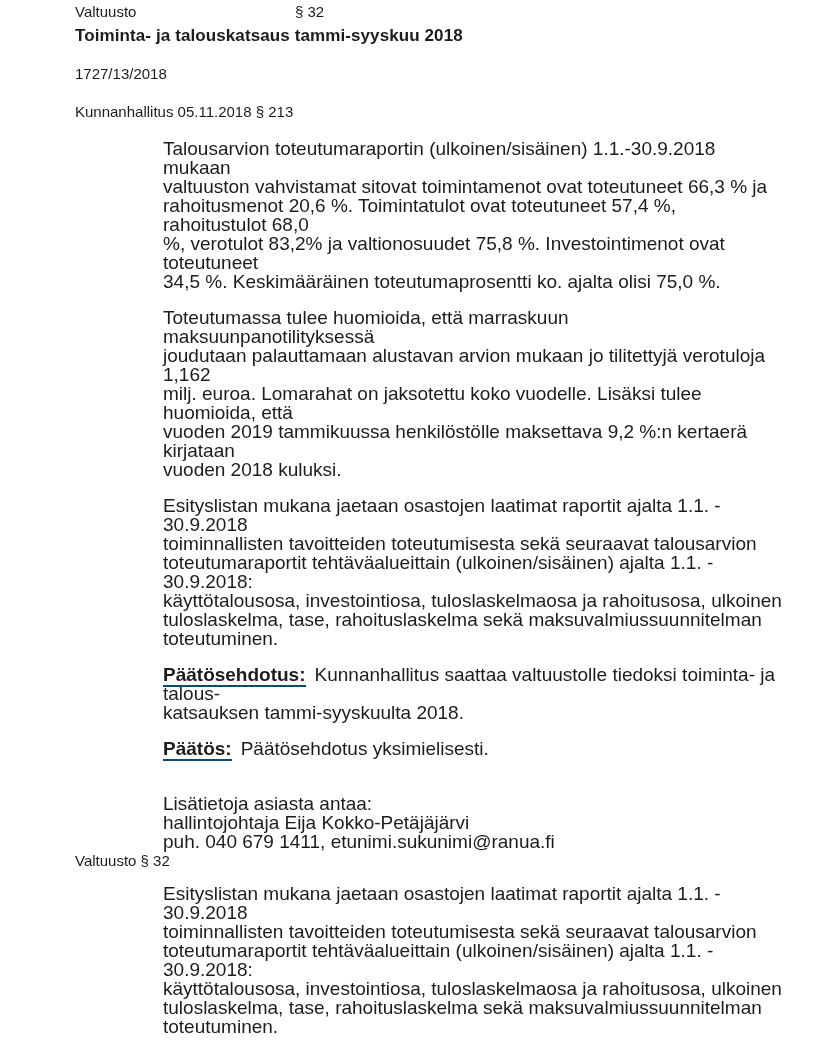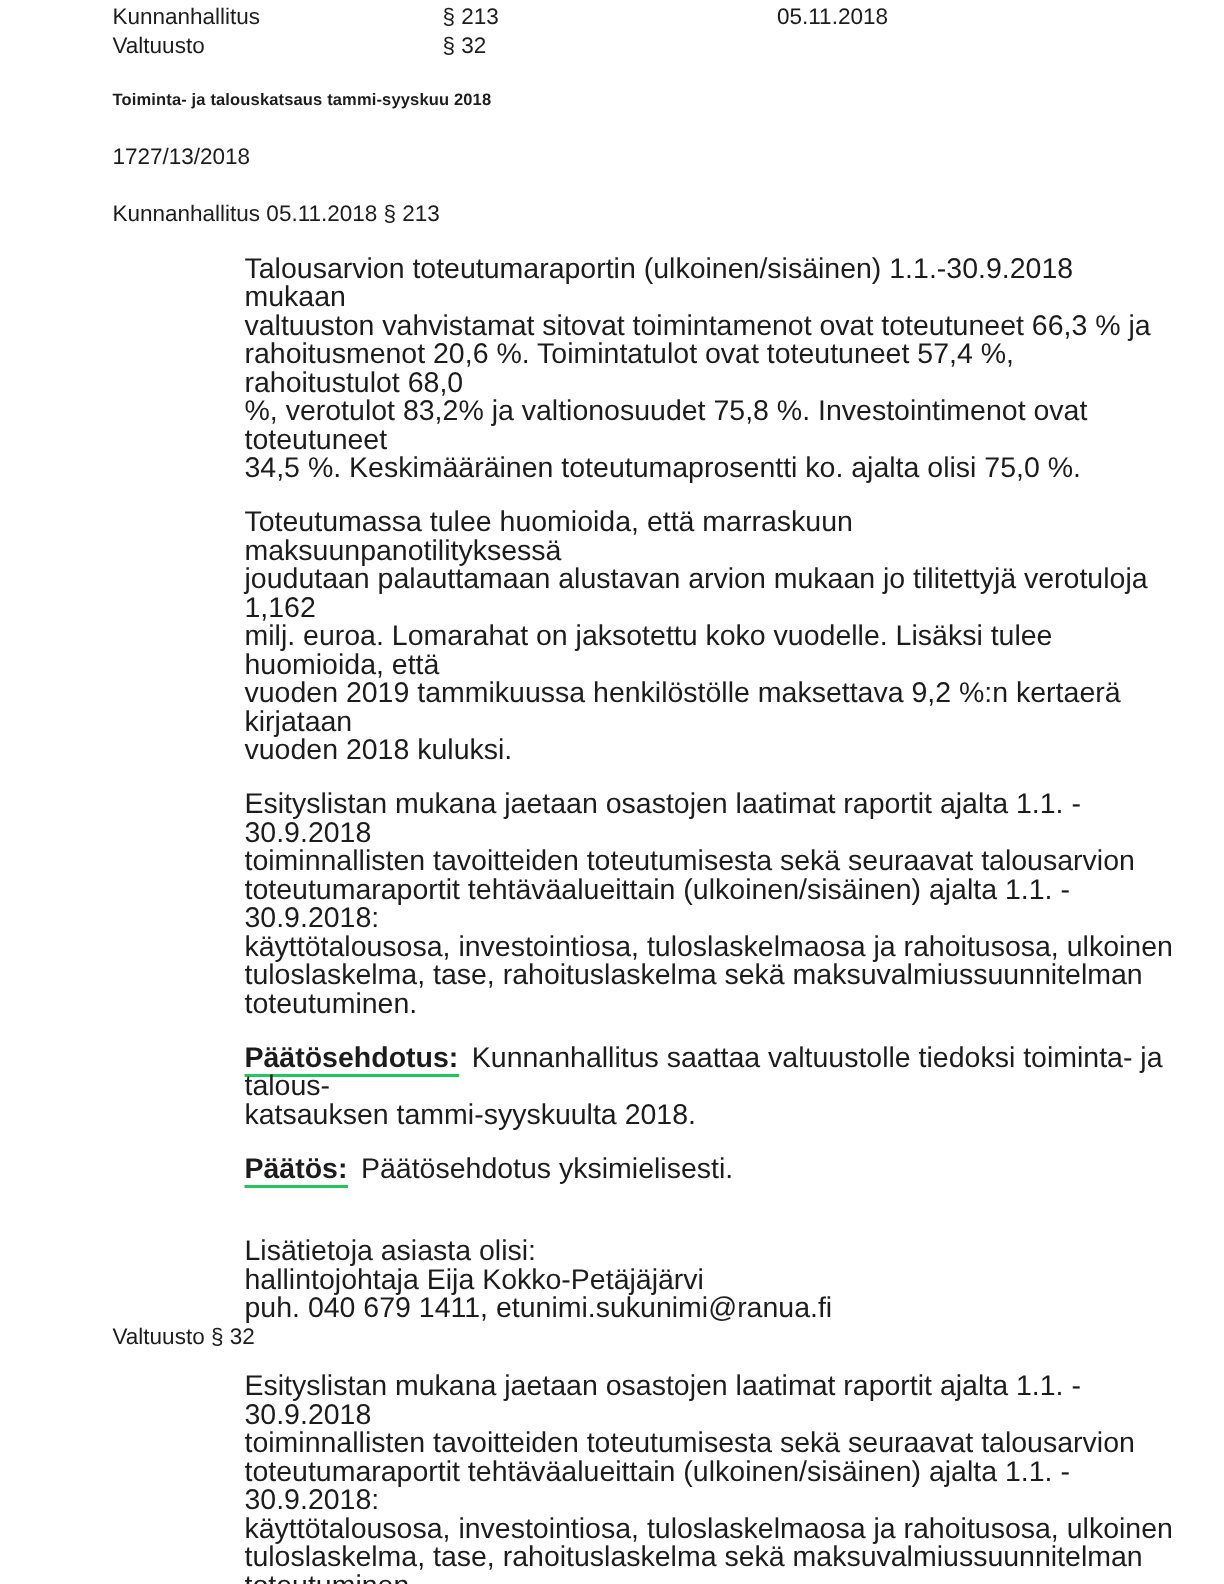--- a/index.html
+++ b/index.html
@@ -16,22 +16,22 @@
     height: 1056px;
     background: #ffffff;
     padding: 2px 70px 0 75px;
   }
   .doc-header { font-size: 15px; line-height: 19px; }
   .header-row { display: flex; }
   .col-org { width: 220px; }
   .col-section { width: 223px; }
   .col-date { flex: 1; }
   .title {
-    margin-top: 15px;
-    font-size: 11px;
+    margin-top: 3px;
+    font-size: 17px;
     font-weight: bold;
     line-height: 24px;
     letter-spacing: 0.1px;
   }
   .case-number {
     margin-top: 16px;
     font-size: 15px;
     line-height: 19px;
   }
   .section-heading {
@@ -49,38 +49,33 @@
   .para {
     margin-top: 17px;
     white-space: pre-line;
   }
   .para.first { margin-top: 18px; }
   .para.decision { margin-top: 17px; }
   .para.final-decision { margin-top: 18px; }
   .para.valt-body { margin-top: 14px; }
   .dlabel {
     font-weight: bold;
-    border-bottom: 2px solid #22c55e;
+    border-bottom: 2px solid #0c4a6e;
     margin-right: 9px;
     text-align: right;
   }
   .contact { margin-top: 36px; }
   .contact-line { line-height: 19px; }
 </style>
 </head>
 <body>
 
 <div class="page">
 
   <div class="doc-header">
-    <div class="header-row">
-        <span class="col-org">Kunnanhallitus</span>
-        <span class="col-section">§ 213</span>
-        <span class="col-date">05.11.2018</span>
-      </div>
     <div class="header-row">
         <span class="col-org">Valtuusto</span>
         <span class="col-section">§ 32</span>
       </div>
   </div>
 
   <h1 class="title">Toiminta- ja talouskatsaus tammi-syyskuu 2018</h1>
 
   <div class="case-number">1727/13/2018</div>
 
@@ -100,21 +95,21 @@
     <p class="para">Esityslistan mukana jaetaan osastojen laatimat raportit ajalta 1.1. - 30.9.2018
 toiminnallisten tavoitteiden toteutumisesta sekä seuraavat talousarvion
 toteutumaraportit tehtäväalueittain (ulkoinen/sisäinen) ajalta 1.1. - 30.9.2018:
 käyttötalousosa, investointiosa, tuloslaskelmaosa ja rahoitusosa, ulkoinen
 tuloslaskelma, tase, rahoituslaskelma sekä maksuvalmiussuunnitelman
 toteutuminen.</p>
     <p class="para decision"><span class="dlabel">Päätösehdotus:</span><span>Kunnanhallitus saattaa valtuustolle tiedoksi toiminta- ja talous-
 katsauksen tammi-syyskuulta 2018.</span></p>
     <p class="para decision"><span class="dlabel">Päätös:</span><span>Päätösehdotus yksimielisesti.</span></p>
     <div class="contact">
-      <div class="contact-line">Lisätietoja asiasta olisi:</div>
+      <div class="contact-line">Lisätietoja asiasta antaa:</div>
       <div class="contact-line">hallintojohtaja Eija Kokko-Petäjäjärvi</div>
       <div class="contact-line">puh. 040 679 1411, etunimi.sukunimi@ranua.fi</div>
     </div>
   </div>
 
   <div class="section-heading valt">Valtuusto § 32</div>
 
   <div class="indent">
     <p class="para valt-body">Esityslistan mukana jaetaan osastojen laatimat raportit ajalta 1.1. - 30.9.2018
 toiminnallisten tavoitteiden toteutumisesta sekä seuraavat talousarvion

